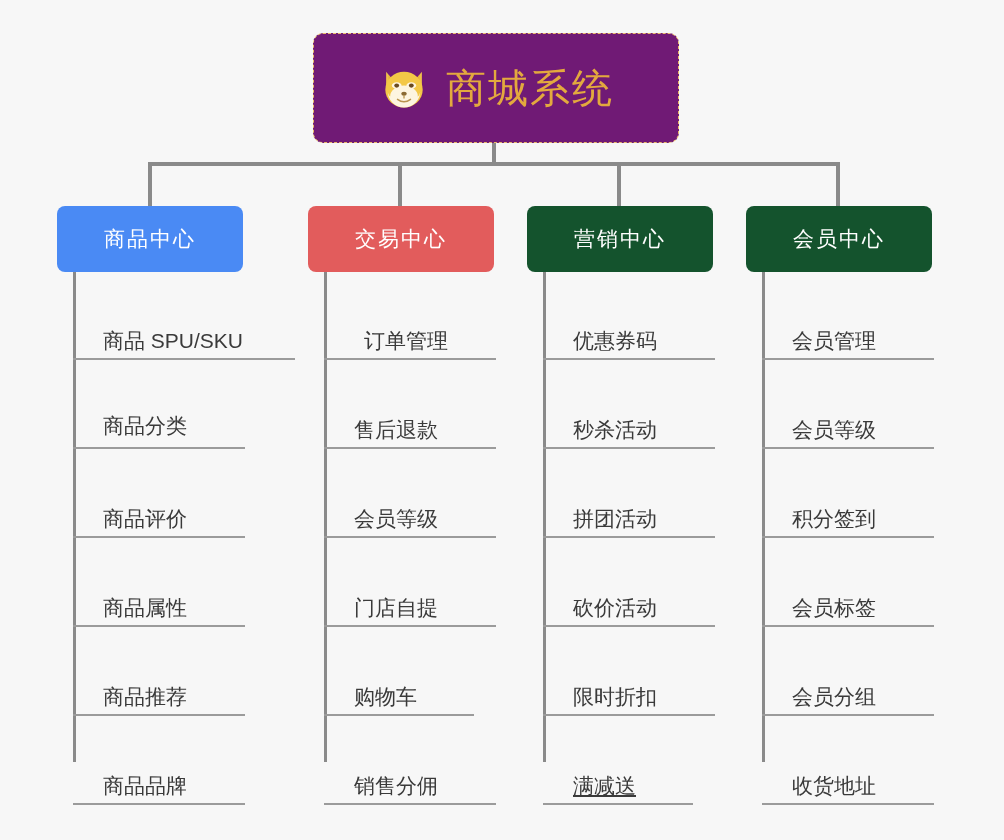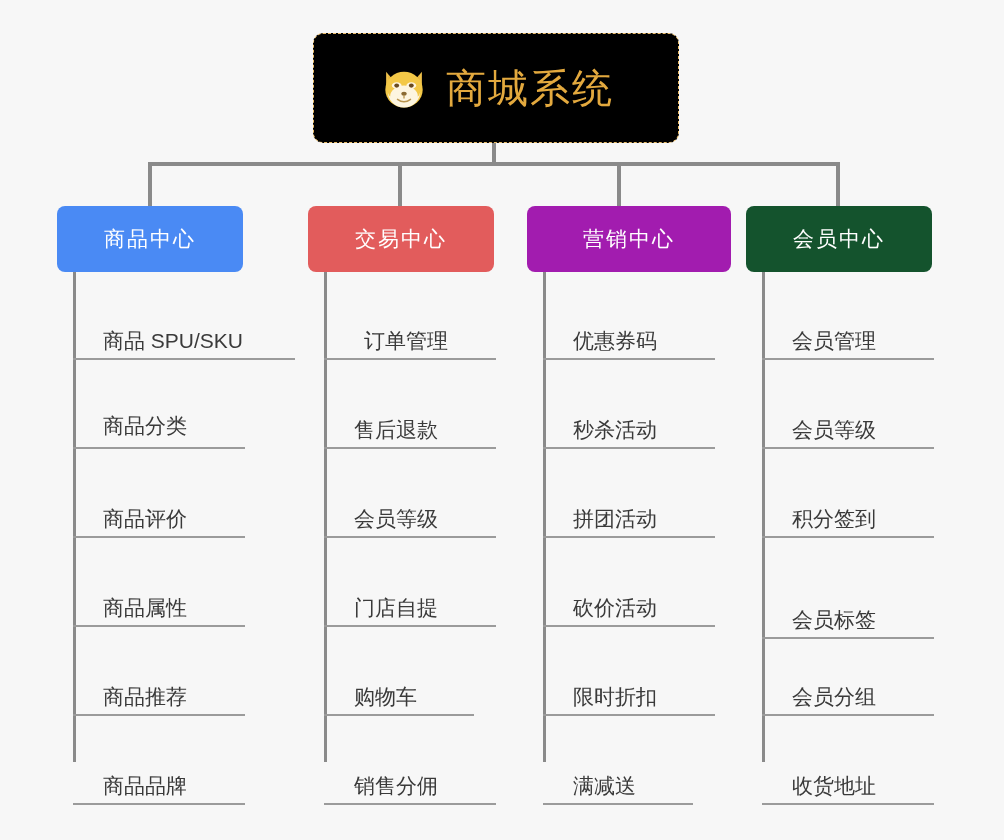--- a/index.html
+++ b/index.html
@@ -20,21 +20,21 @@
   }
 
   
   .root-node {
     position: absolute;
     left: 313px;
     top: 33px;
     width: 366px;
     height: 110px;
     box-sizing: border-box;
-    background: #000000;
+    background: #701a75;
     border: 1.5px dashed #eabd6a;
     border-radius: 10px;
     display: flex;
     align-items: center;
     justify-content: center;
     gap: 16px;
   }
   .root-icon {
     width: 52px;
     height: 52px;
@@ -178,59 +178,59 @@
     </div>
     <div class="leaf" style="top:472px; width:150px; height:38px;">
       <span>购物车</span>
     </div>
     <div class="leaf" style="top:561px; width:172px; height:38px;">
       <span>销售分佣</span>
     </div>
   </div>
 
   <div class="column" style="left:527px;">
-    <div class="cat-header" style="width: 204px; background: #a21caf;">
+    <div class="cat-header" style="width: 186px; background: #14532d;">
       <span>营销中心</span>
     </div>
     <div class="spine" style="height:490px;"></div>
     <div class="leaf" style="top:116px; width:172px; height:38px;">
       <span>优惠券码</span>
     </div>
     <div class="leaf" style="top:205px; width:172px; height:38px;">
       <span>秒杀活动</span>
     </div>
     <div class="leaf" style="top:294px; width:172px; height:38px;">
       <span>拼团活动</span>
     </div>
     <div class="leaf" style="top:383px; width:172px; height:38px;">
       <span>砍价活动</span>
     </div>
     <div class="leaf" style="top:472px; width:172px; height:38px;">
       <span>限时折扣</span>
     </div>
-    <div class="leaf" style="top:561px; width:150px; height:38px;">
+    <div class="leaf" style="top:561px; width:150px; height:38px;text-decoration:underline;">
       <span>满减送</span>
     </div>
   </div>
 
   <div class="column" style="left:746px;">
     <div class="cat-header" style="width: 186px; background: #14532d;">
       <span>会员中心</span>
     </div>
     <div class="spine" style="height:490px;"></div>
     <div class="leaf" style="top:116px; width:172px; height:38px;">
       <span>会员管理</span>
     </div>
     <div class="leaf" style="top:205px; width:172px; height:38px;">
       <span>会员等级</span>
     </div>
     <div class="leaf" style="top:294px; width:172px; height:38px;">
       <span>积分签到</span>
     </div>
-    <div class="leaf" style="top:383px; width:172px; height:38px;margin-top:12px;">
+    <div class="leaf" style="top:383px; width:172px; height:38px;">
       <span>会员标签</span>
     </div>
     <div class="leaf" style="top:472px; width:172px; height:38px;">
       <span>会员分组</span>
     </div>
     <div class="leaf" style="top:561px; width:172px; height:38px;">
       <span>收货地址</span>
     </div>
   </div>
 

